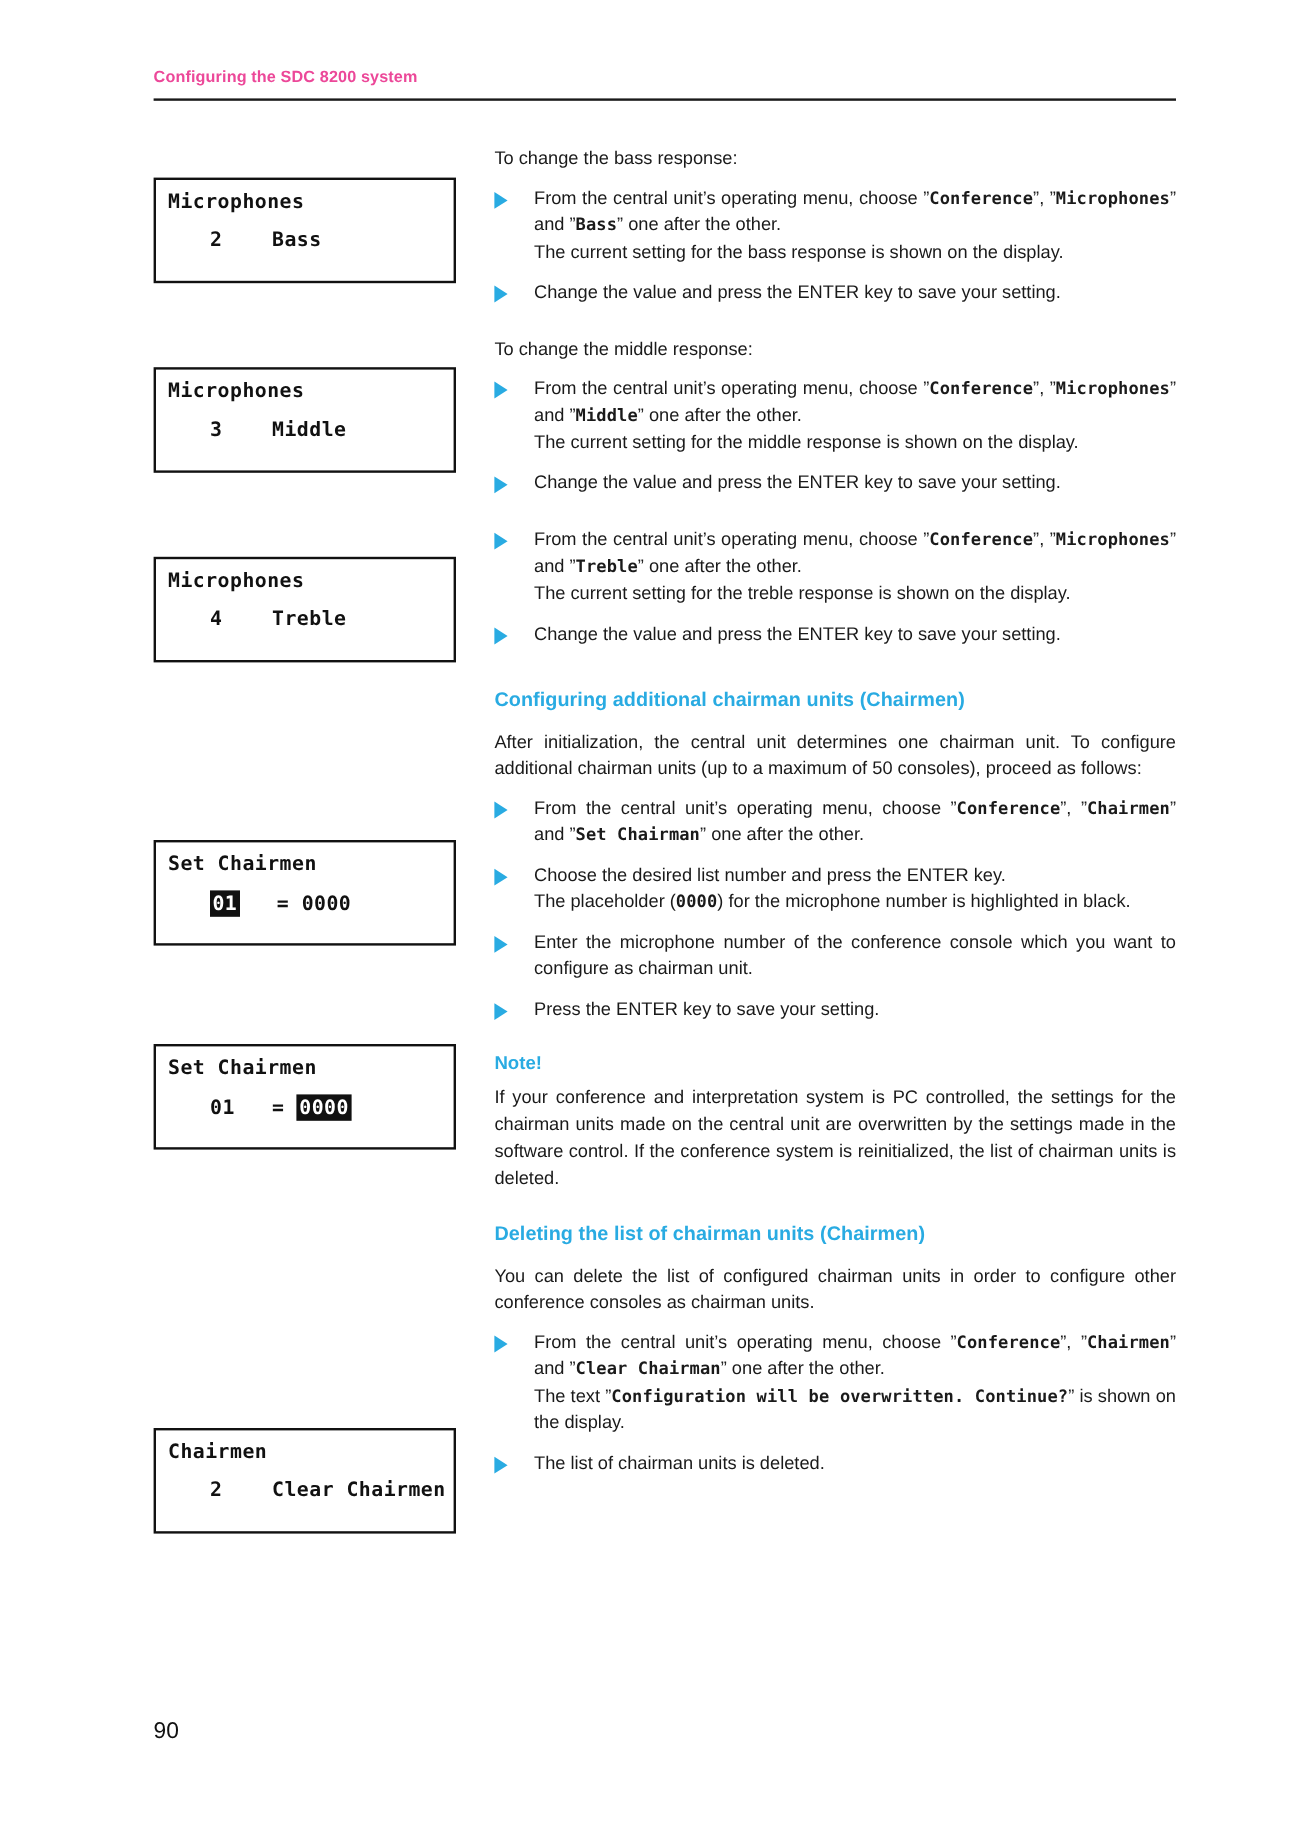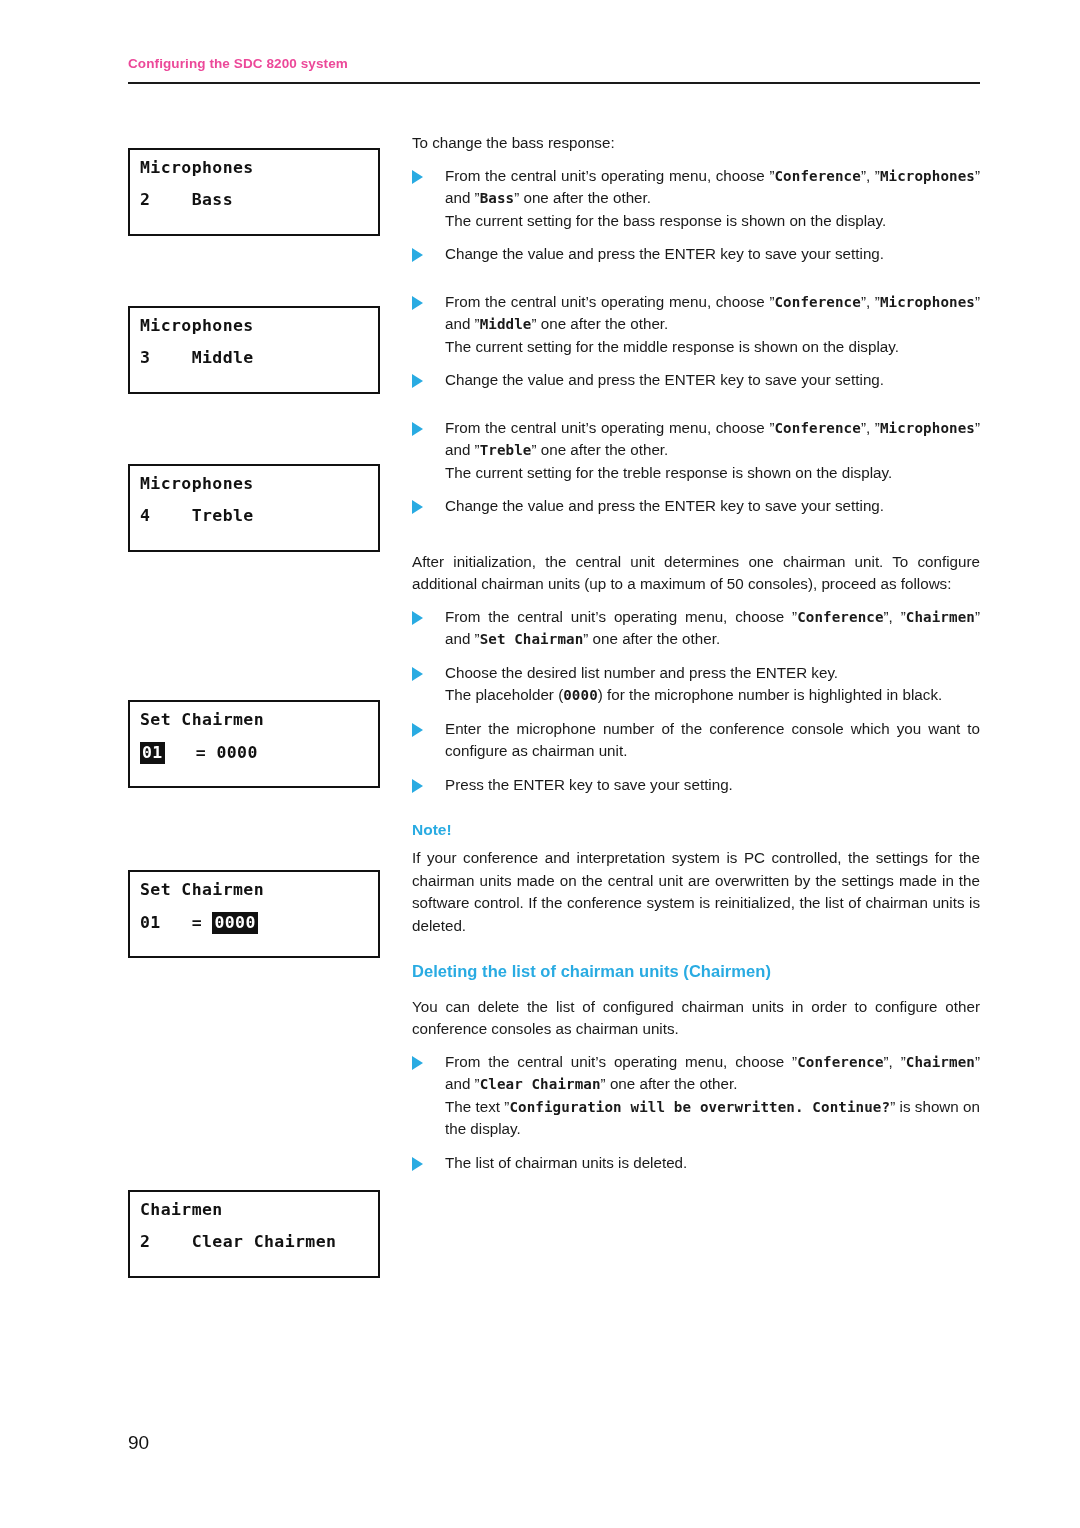--- a/index.html
+++ b/index.html
@@ -41,21 +41,20 @@
     position: absolute;
     left: 128px;
     top: 130px;
     width: 260px;
   }
   .right-col {
     position: absolute;
     left: 412px;
     top: 122px;
     width: 568px;
-    margin-top: 10px;
   }
 
   
   .lcd {
     border: 2.4px solid #111;
     background: #fff;
     width: 252px;
     height: 88px;
     box-sizing: border-box;
     padding: 8px 0 0 10px;
@@ -63,21 +62,21 @@
   }
   .lcd-line {
     font-family: "DejaVu Sans Mono", "Liberation Mono", monospace;
     font-size: 16.5px;
     line-height: 20px;
     letter-spacing: 0.4px;
     color: #111;
     white-space: pre;
     font-weight: 600;
   }
-  .lcd-line.row2 { margin-top: 12px; }
+  .lcd-line.row2 { margin-top: 12px; margin-left: 35px; }
   .inv {
     background: #111;
     color: #fff;
     padding: 1px 2px 1px 2px;
     display: inline-block;
   }
 
   
   .h-sub {
     color: #29ABE2;
@@ -192,20 +191,21 @@
     <span class="j blk"><span>From the central unit’s operating menu, choose ”</span><span class="mono">Conference</span><span>”, ”</span><span class="mono">Microphones</span><span>” and ”</span><span class="mono">Bass</span><span>” one after the other.</span></span>
     <span class="n blk">The current setting for the bass response is shown on the display.</span>
   </div>
   <div class="bullet">
     <span class="tri"></span>
     <span class="n blk">Change the value and press the ENTER key to save your setting.</span>
   </div>
 
   <div class="spacer-s"></div>
 
+  <p class="lead">To change the middle response:</p>
   <div class="bullet">
     <span class="tri"></span>
     <span class="j blk"><span>From the central unit’s operating menu, choose ”</span><span class="mono">Conference</span><span>”, ”</span><span class="mono">Microphones</span><span>” and ”</span><span class="mono">Middle</span><span>” one after the other.</span></span>
     <span class="n blk">The current setting for the middle response is shown on the display.</span>
   </div>
   <div class="bullet">
     <span class="tri"></span>
     <span class="n blk">Change the value and press the ENTER key to save your setting.</span>
   </div>
 
@@ -216,20 +216,21 @@
     <span class="j blk"><span>From the central unit’s operating menu, choose ”</span><span class="mono">Conference</span><span>”, ”</span><span class="mono">Microphones</span><span>” and ”</span><span class="mono">Treble</span><span>” one after the other.</span></span>
     <span class="n blk">The current setting for the treble response is shown on the display.</span>
   </div>
   <div class="bullet">
     <span class="tri"></span>
     <span class="n blk">Change the value and press the ENTER key to save your setting.</span>
   </div>
 
   <div class="spacer-m"></div>
 
+  <h2 class="h-sub">Configuring additional chairman units (Chairmen)</h2>
   <p class="lead just">After initialization, the central unit determines one chairman unit. To configure additional chairman units (up to a maximum of 50 consoles), proceed as follows:</p>
 
   <div class="bullet">
     <span class="tri"></span>
     <span class="j blk"><span>From the central unit’s operating menu, choose ”</span><span class="mono">Conference</span><span>”, ”</span><span class="mono">Chairmen</span><span>” and ”</span><span class="mono">Set Chairman</span><span>” one after the other.</span></span>
   </div>
 
   <div class="bullet">
     <span class="tri"></span>
     <span class="n blk">Choose the desired list number and press the ENTER key.</span>

